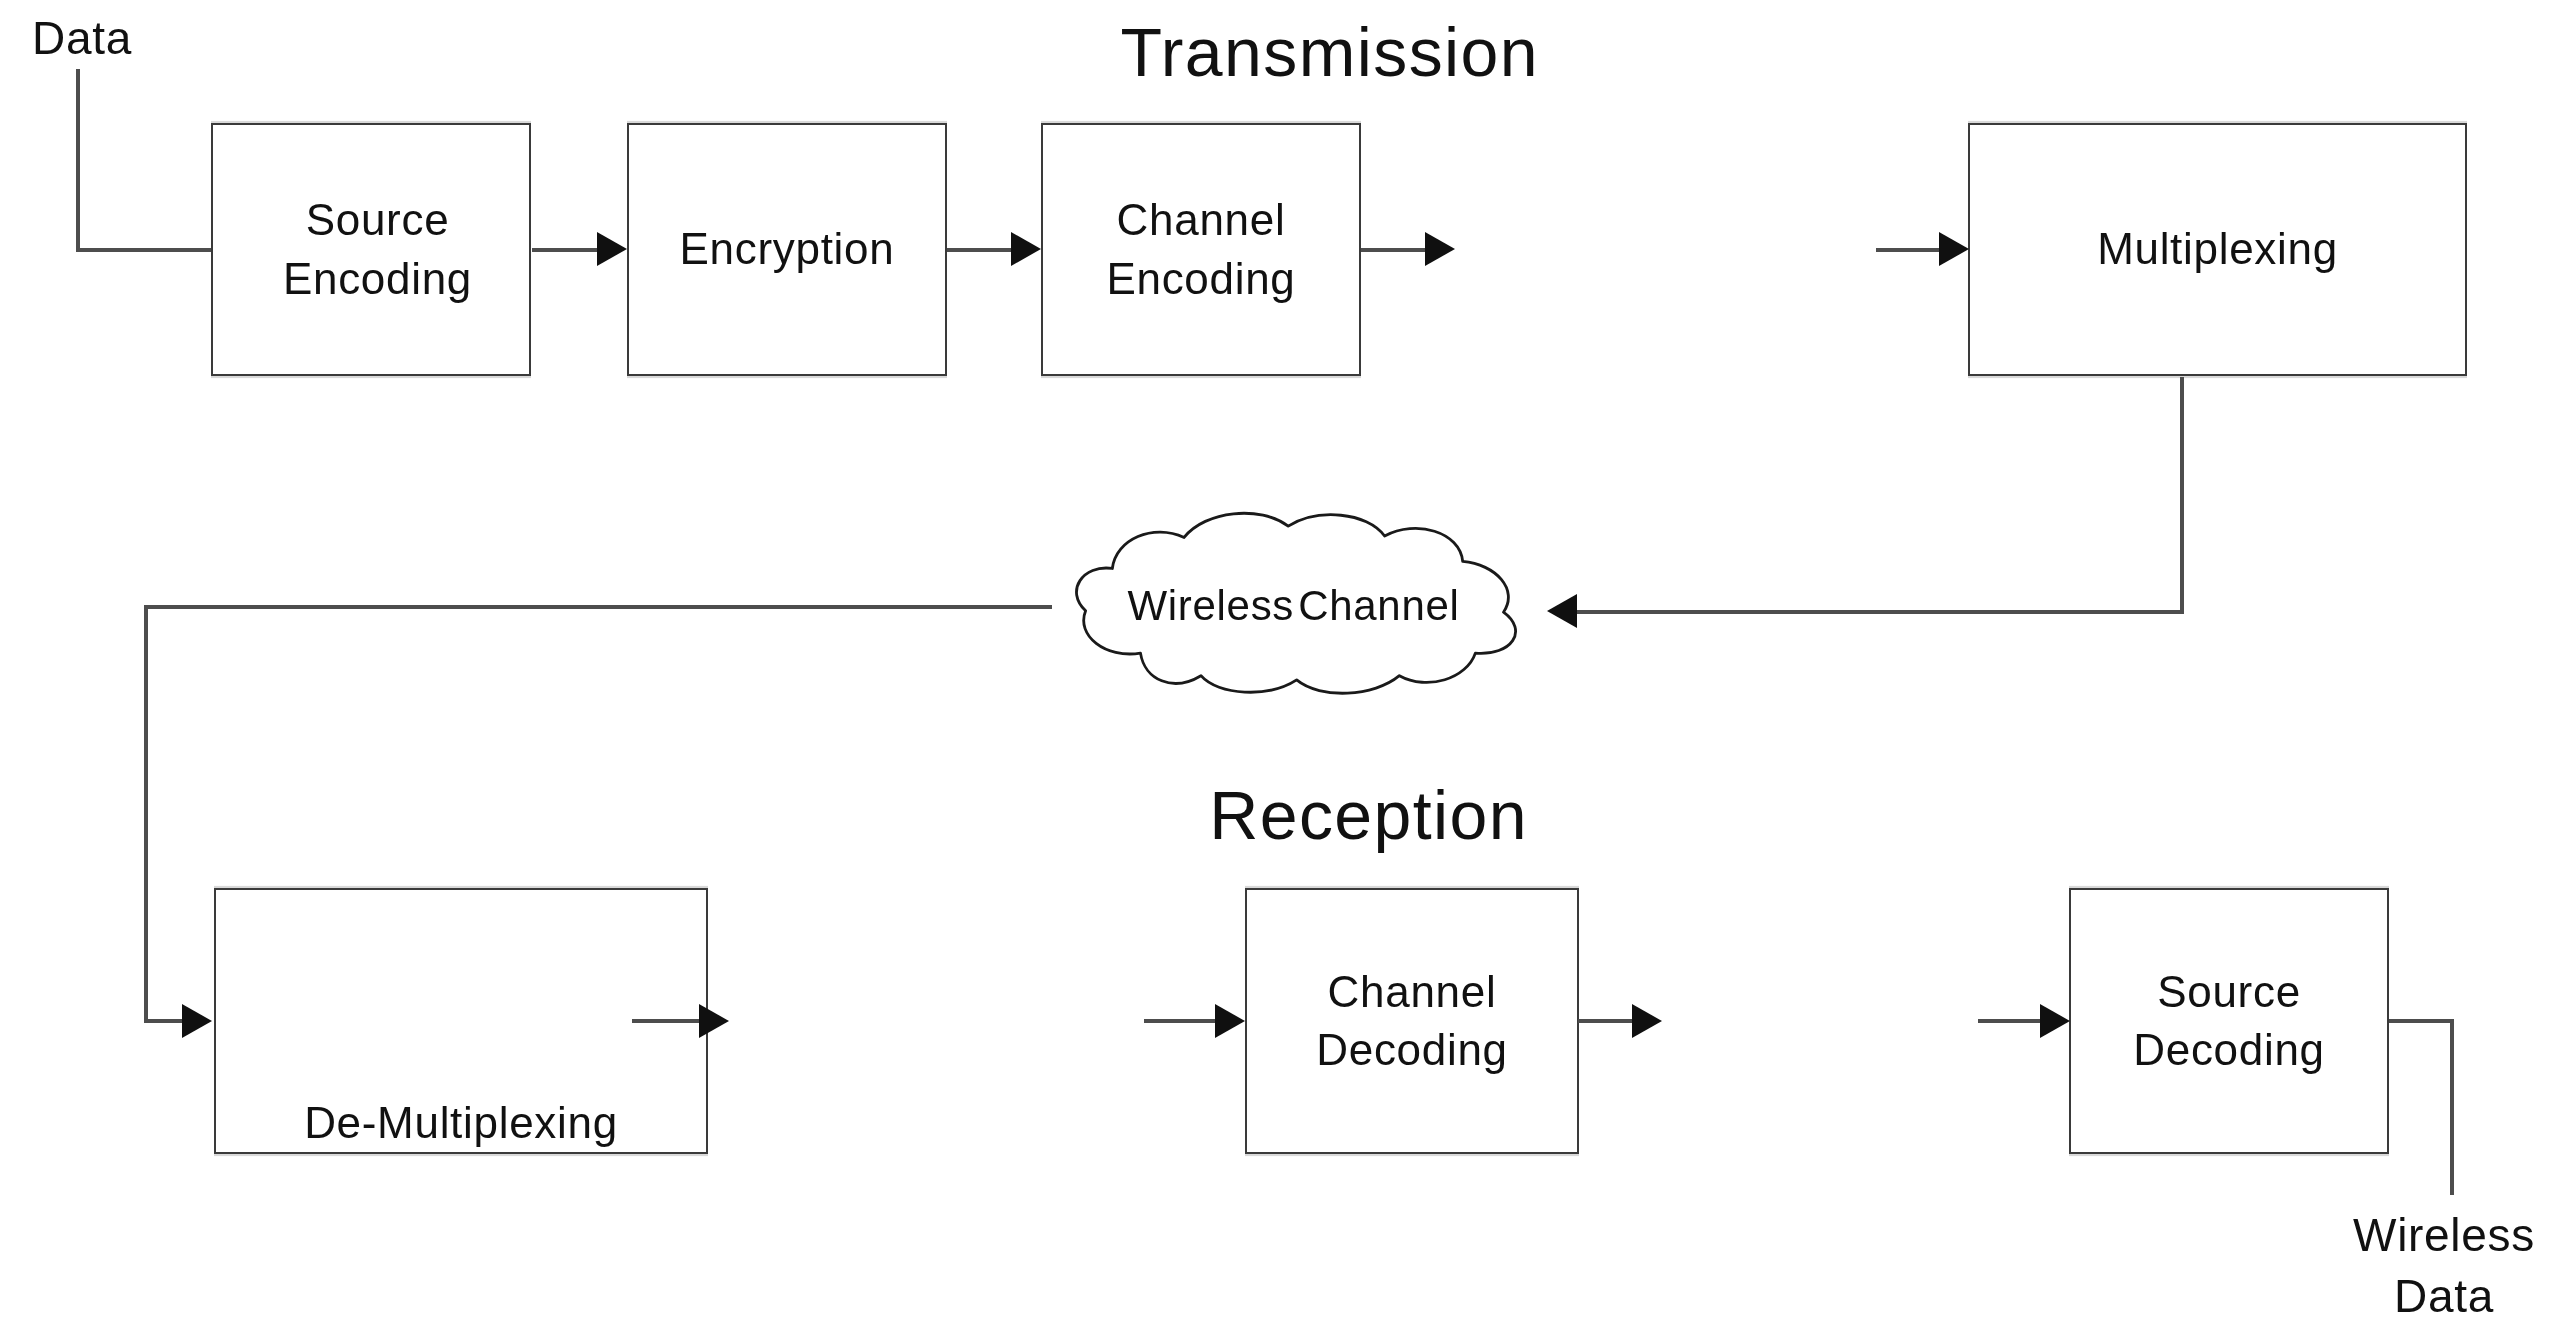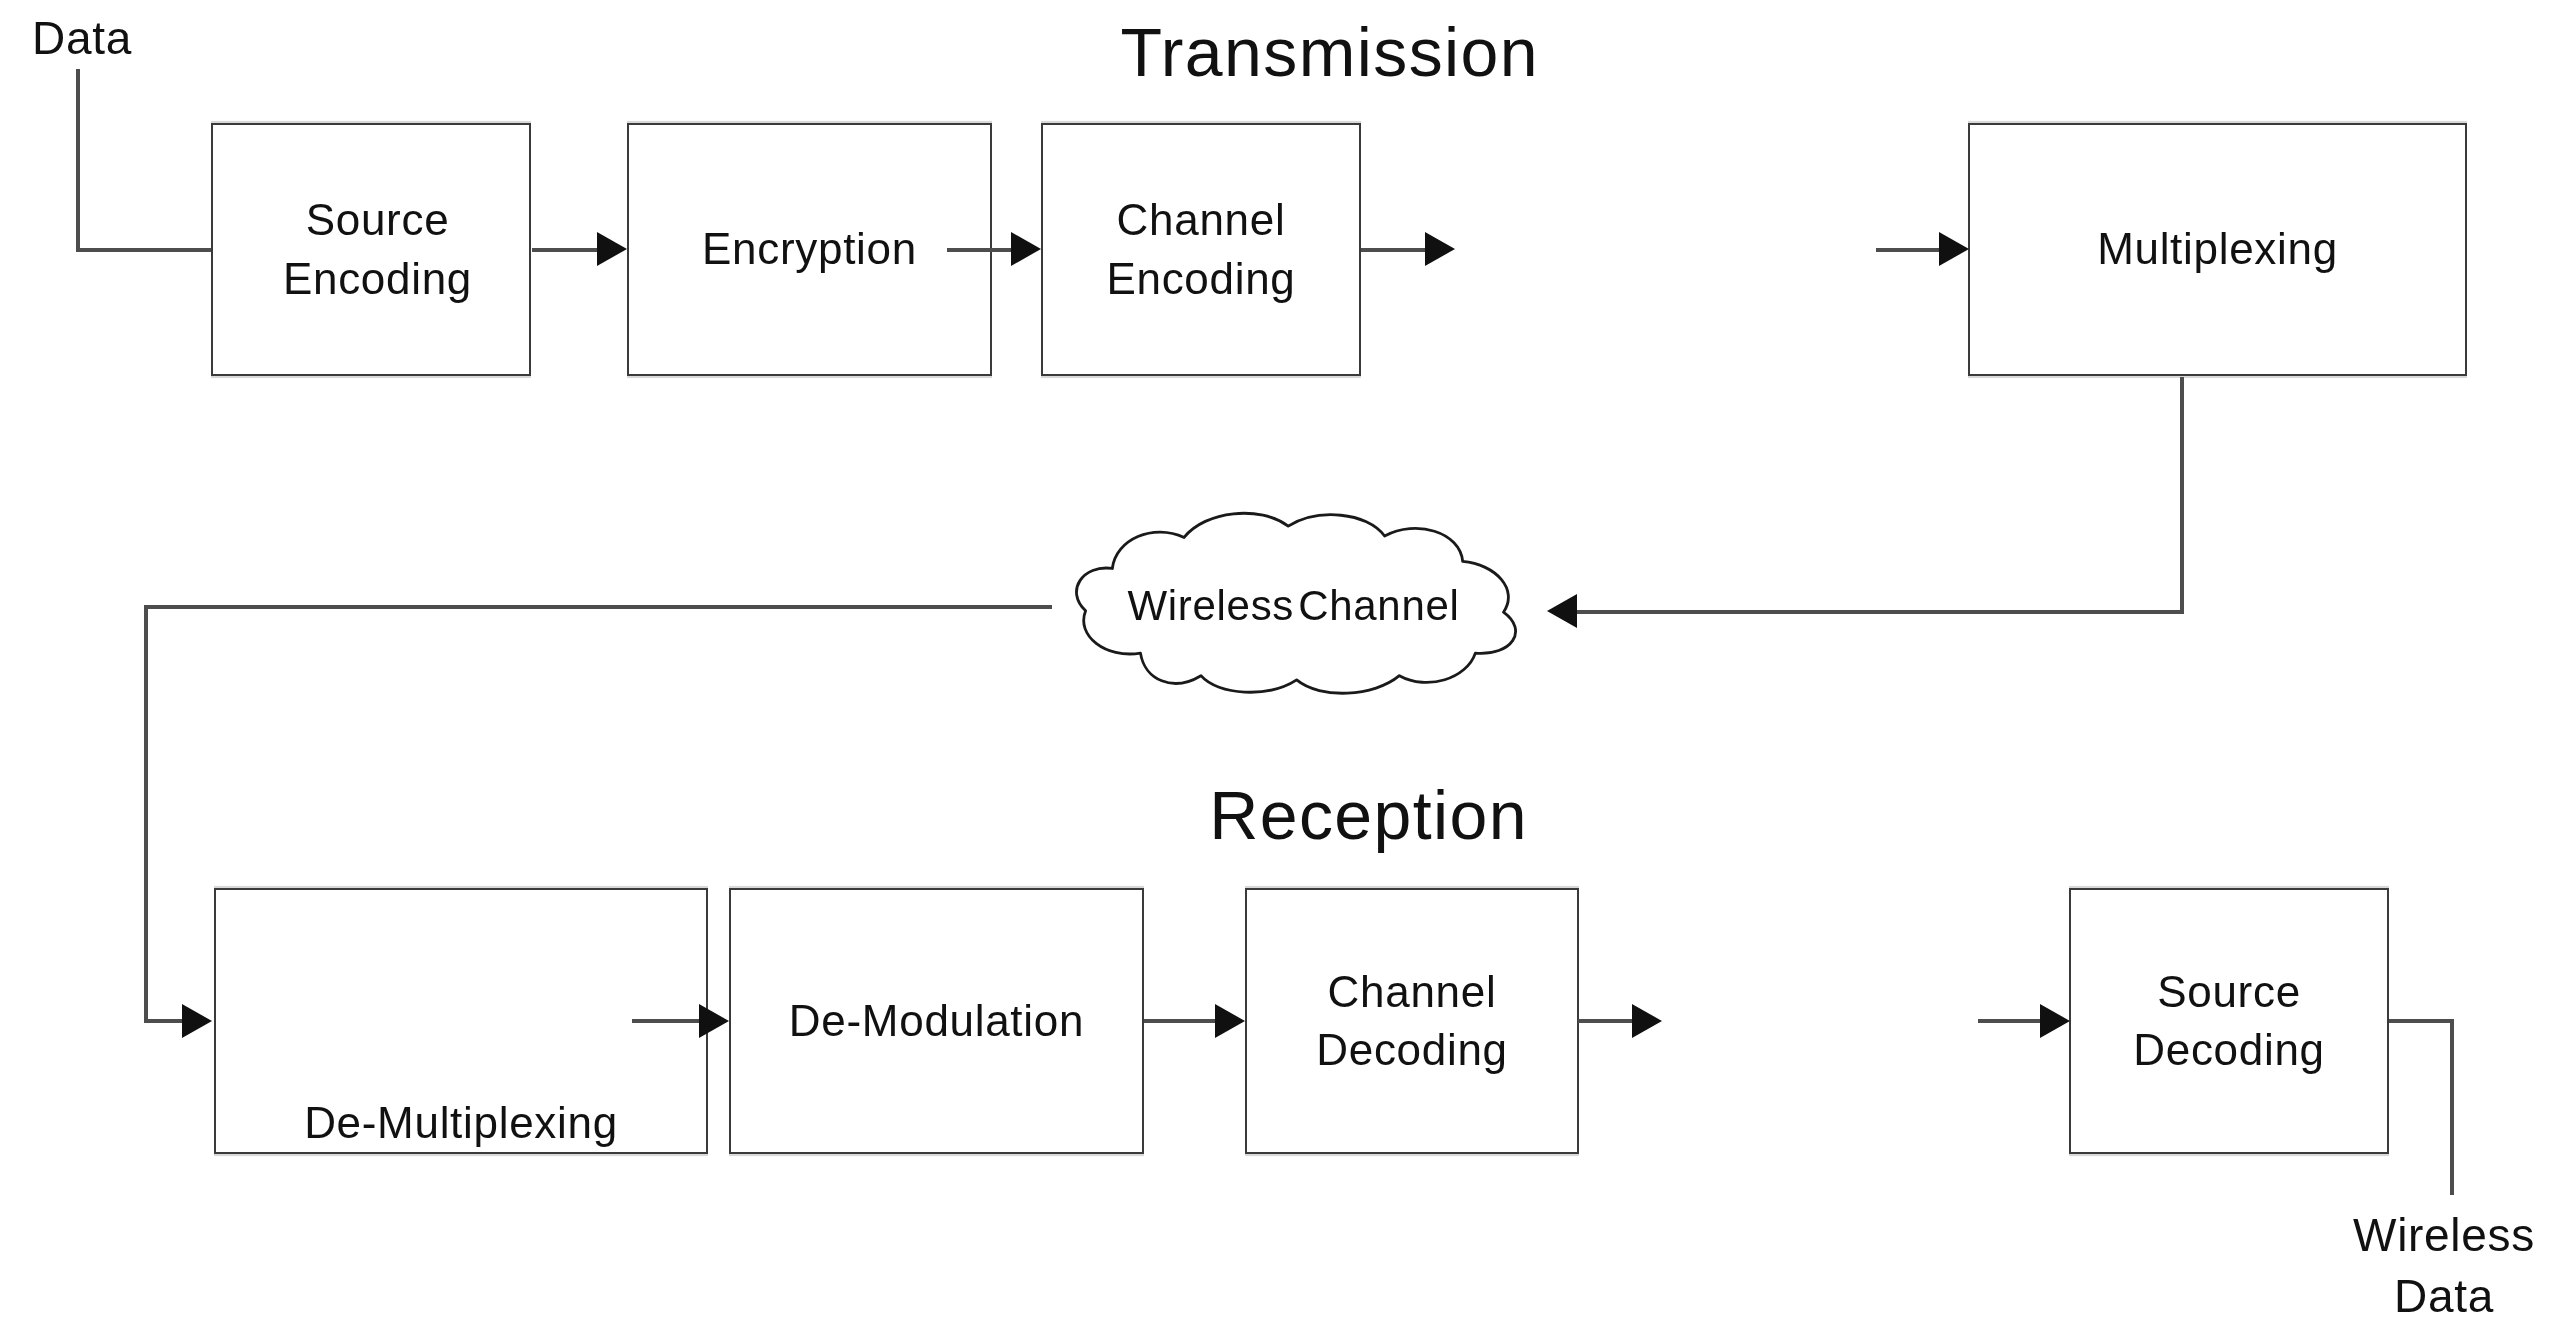--- a/index.html
+++ b/index.html
@@ -65,21 +65,21 @@
 
   <div class="lbl" style="left:32px;top:11.3px;">Data</div>
   <div class="vline" style="left:76px;top:69px;height:183px;"></div>
   <div class="hline" style="left:76px;top:248px;width:135px;"></div>
 
   <div class="title" style="left:905px;top:12.7px;width:634px;">Transmission</div>
 
   <div class="box r1" style="left:211px;width:320px;padding-left:13px;">
     <span class="box-label">Source Encoding</span>
   </div>
-  <div class="box r1" style="left:627px;width:365px;">
+  <div class="box r1" style="left:627px;width:320px;">
     <span class="box-label">Encryption</span>
   </div>
   <div class="box r1" style="left:1041px;width:320px;">
     <span class="box-label">Channel Encoding</span>
   </div>
   <div class="box r1" style="left:1968px;width:499px;">
     <span class="box-label">Multiplexing</span>
   </div>
 
   <div class="hline" style="left:532px;top:248px;width:67px;"></div>
@@ -123,23 +123,20 @@
   <div class="hline" style="left:144px;top:605px;width:908px;"></div>
   <div class="vline" style="left:144px;top:605px;height:416px;"></div>
   <div class="hline" style="left:144px;top:1019px;width:40px;"></div>
   <div class="head-right" style="left:182px;top:1004px;"></div>
 
   <div class="title" style="left:894px;top:776px;width:634px;">Reception</div>
 
   <div class="box r2" style="left:214px;width:494px;align-items:flex-end;">
     <span class="box-label">De-Multiplexing</span>
   </div>
-  <div class="box r2" style="left:729px;width:415px;">
-    <span class="box-label">De-Modulation</span>
-  </div>
   <div class="box r2" style="left:1245px;width:334px;">
     <span class="box-label">Channel Decoding</span>
   </div>
   <div class="box r2" style="left:2069px;width:320px;">
     <span class="box-label">Source Decoding</span>
   </div>
 
   <div class="hline" style="left:632px;top:1019px;width:68px;"></div>
   <div class="head-right" style="left:699px;top:1004px;"></div>
 

